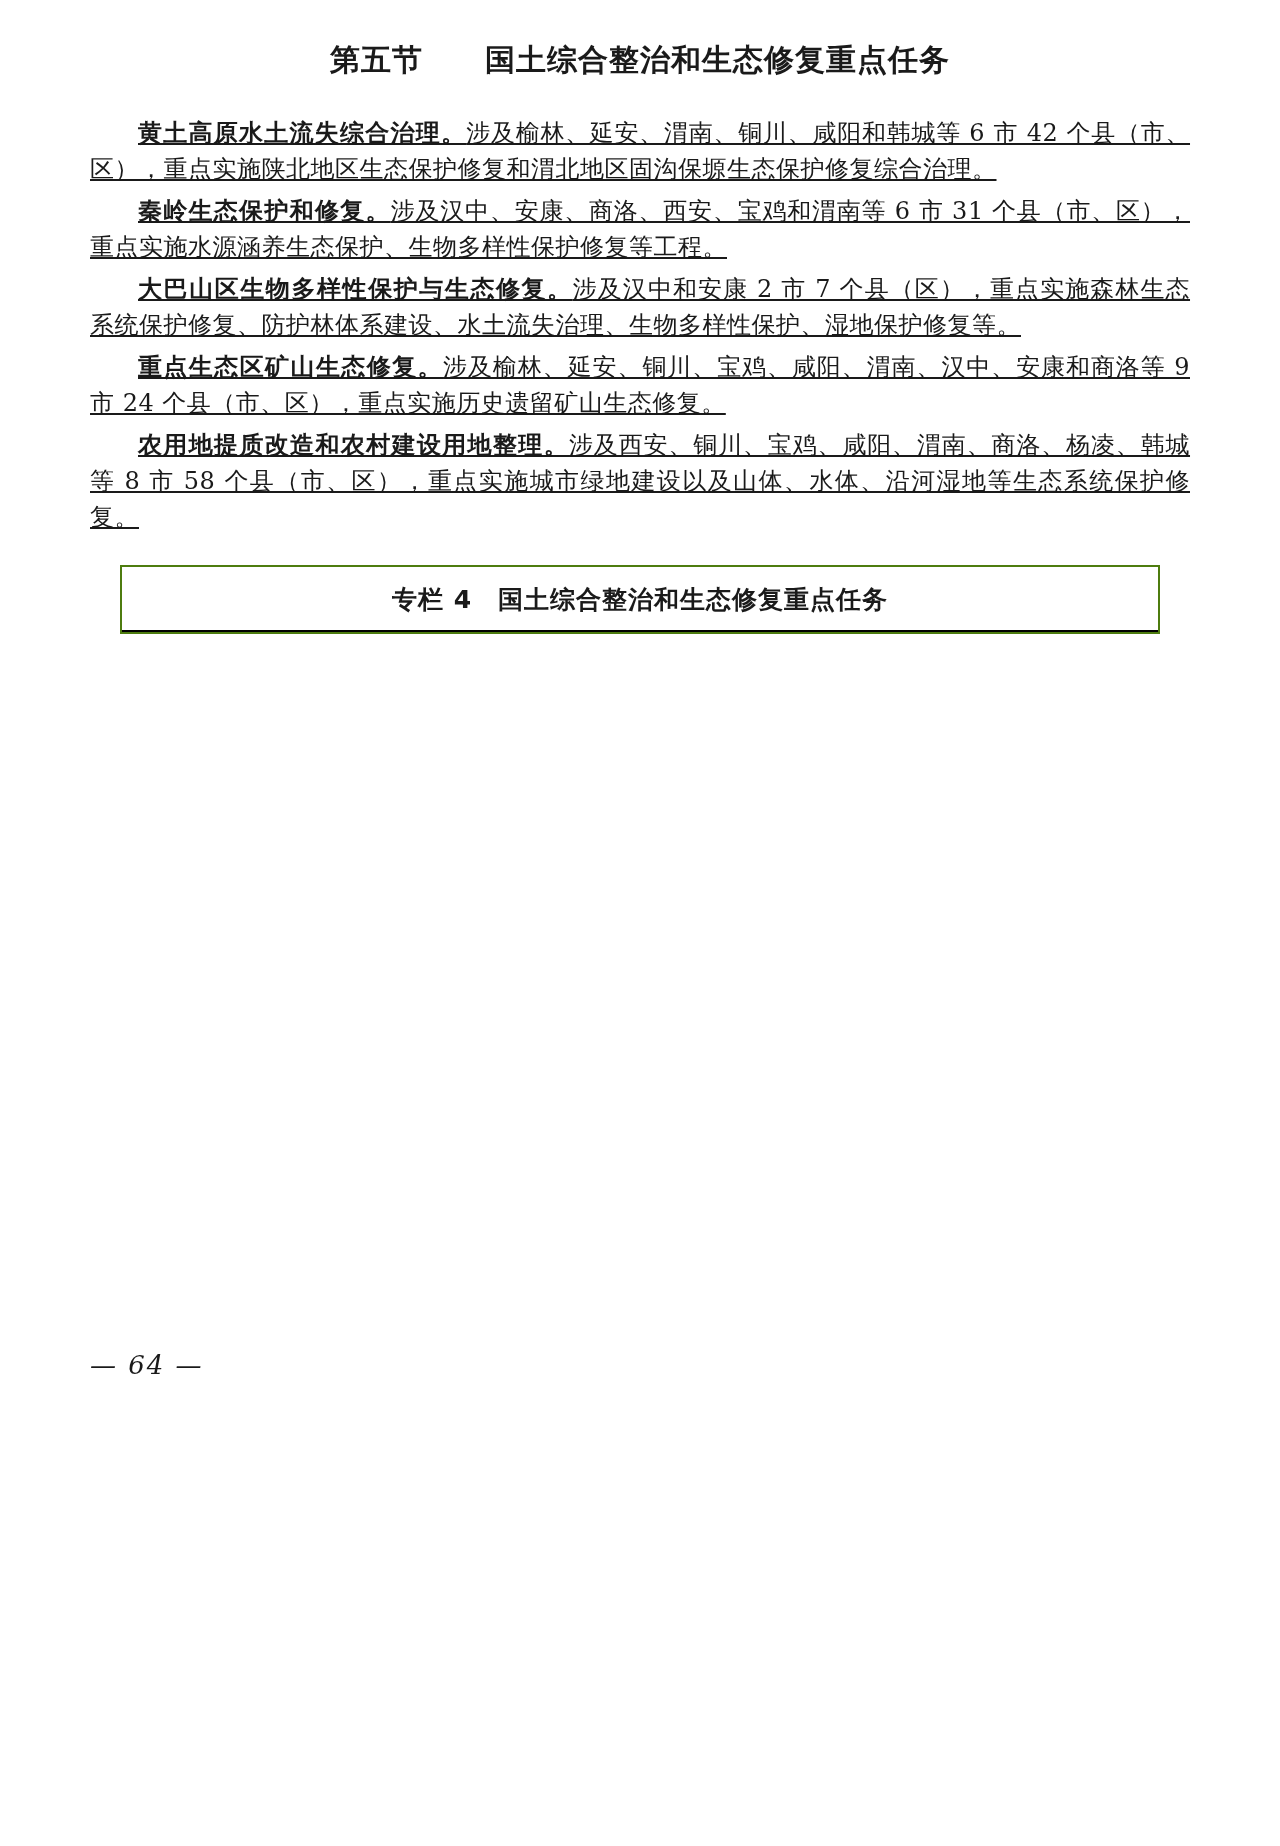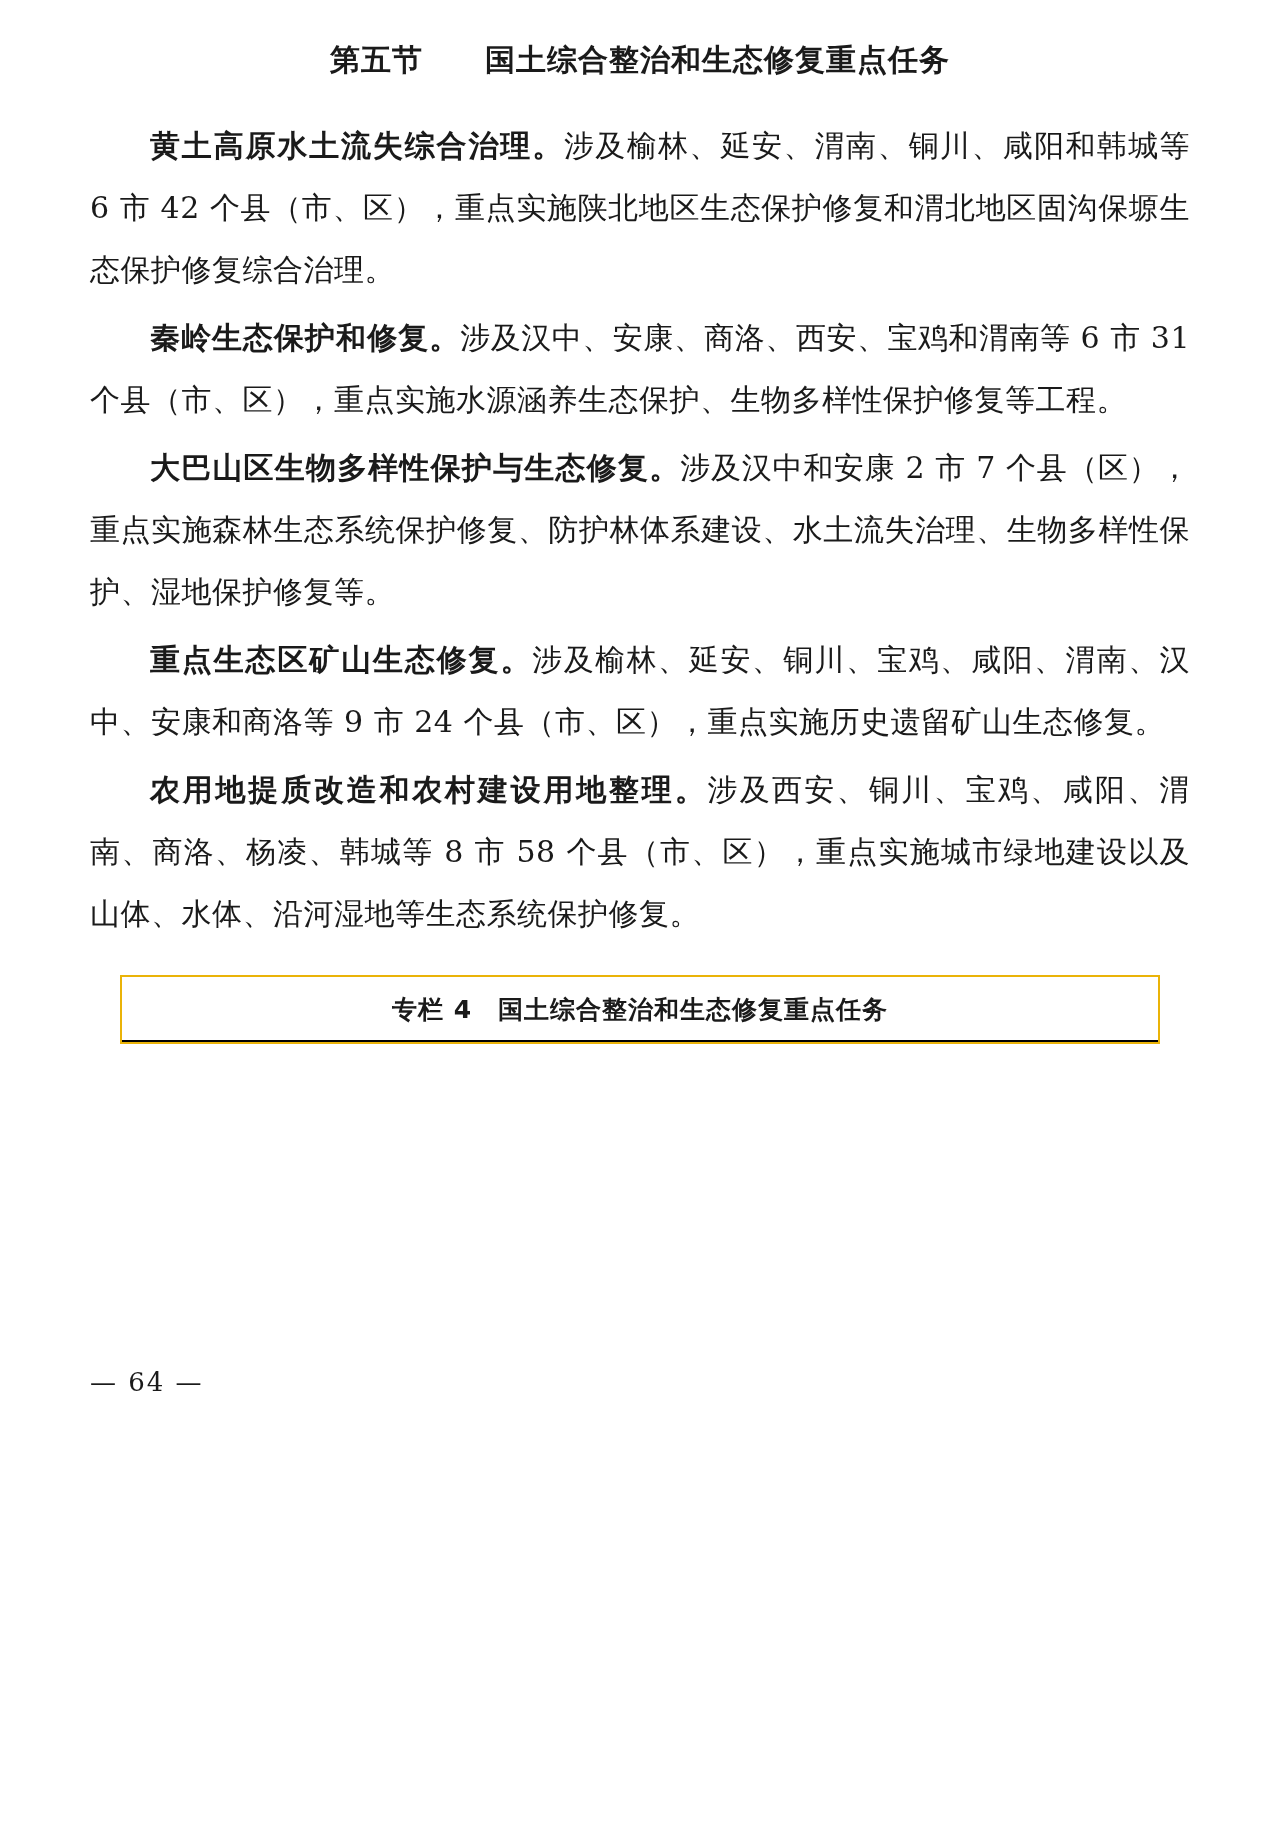--- a/index.html
+++ b/index.html
@@ -33,36 +33,37 @@
     padding-top: 40px;
     font-family: "DejaVu Sans", "Liberation Sans", sans-serif;
   }
   .body-wrap {
     margin: 0 auto;
     width: 1100px;
     padding-top: 34px;
   }
   p.para {
     margin: 0 0 6px 0;
-    font-size: 30px;
-    line-height: 62px;
+    font-size: 24px;
+    line-height: 36px;
     text-align: justify;
     text-justify: inter-ideograph;
     text-indent: 2em;
     letter-spacing: 0.5px;
+    text-decoration: underline;
   }
   p.para .lead {
     font-weight: bold;
     font-family: "DejaVu Sans", "Liberation Sans", sans-serif;
     letter-spacing: 1px;
   }
   .box {
     margin: 30px auto 8px auto;
     width: 1040px;
-    border: 2px solid #eab308;
+    border: 2px solid #4d7c0f;
     box-sizing: border-box;
   }
   .box-title {
     text-align: center;
     font-size: 25px;
     font-weight: bold;
     font-family: "DejaVu Sans", "Liberation Sans", sans-serif;
     padding: 16px 0 14px 0;
     border-bottom: 2px solid #000;
     letter-spacing: 1px;
@@ -78,22 +79,23 @@
     margin: 0;
     text-indent: 2em;
   }
   .box-body .lead {
     font-weight: bold;
     font-family: "DejaVu Sans", "Liberation Sans", sans-serif;
   }
   .footer {
     position: absolute;
     left: 0;
-    bottom: 35px;
+    bottom: 52px;
     width: 100%;
+    font-style: italic;
   }
   .page-number {
     margin-left: 90px;
     font-size: 26px;
     font-family: "DejaVu Serif", "Liberation Serif", serif;
     letter-spacing: 2px;
   }
 </style>
 </head>
 <body>

